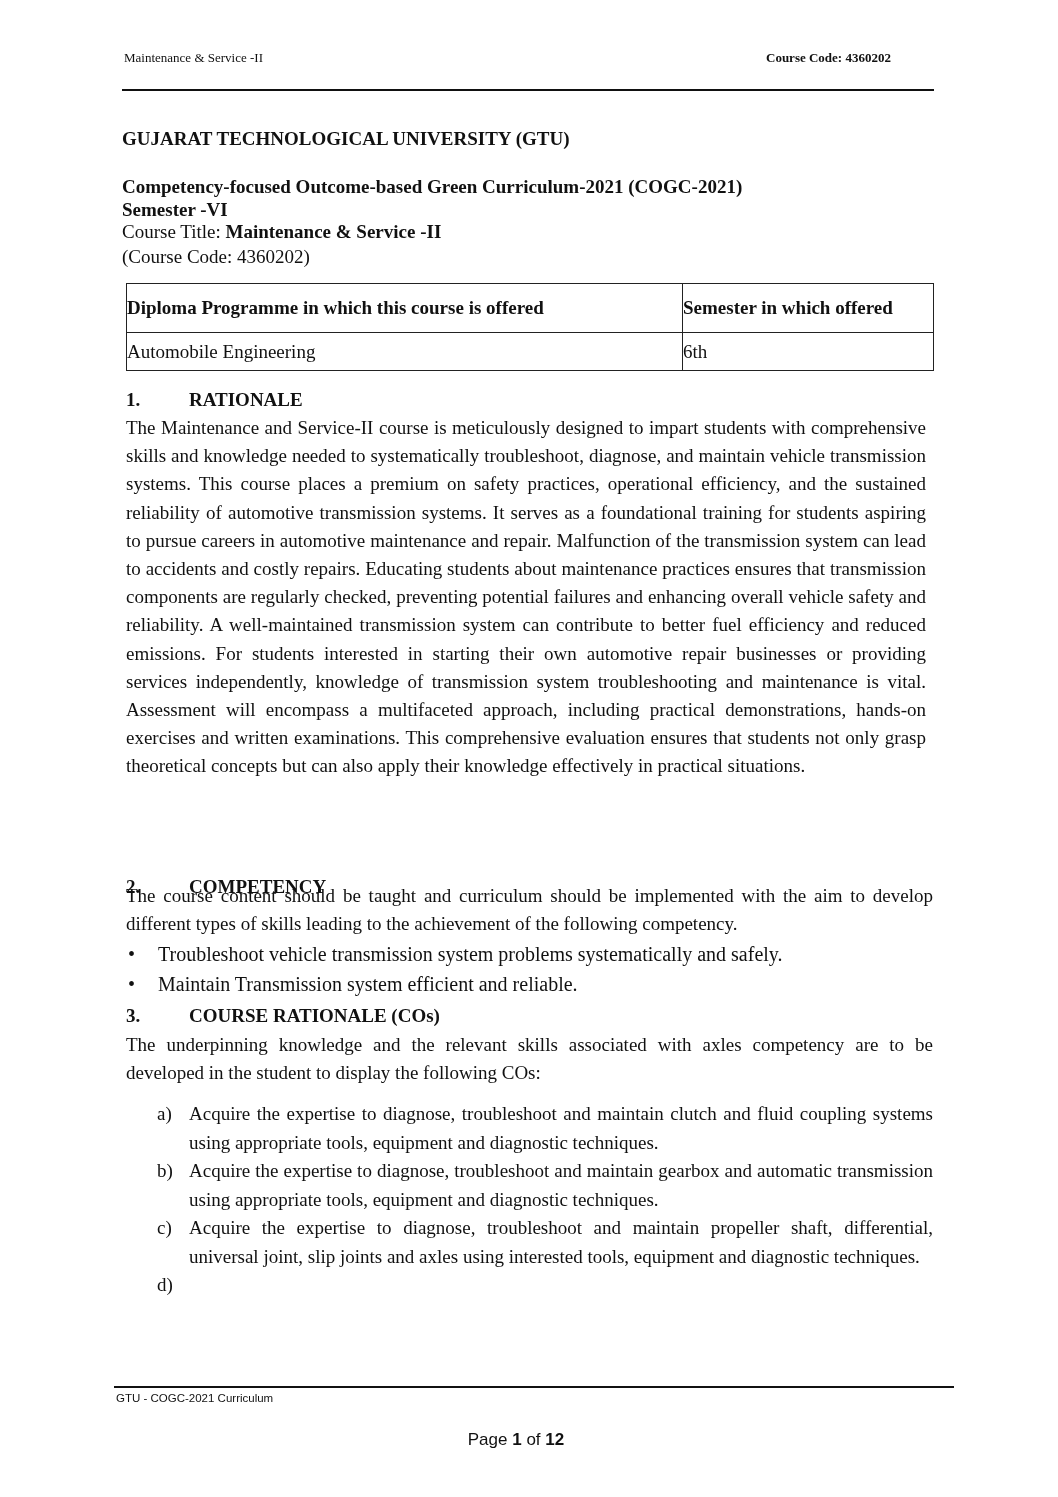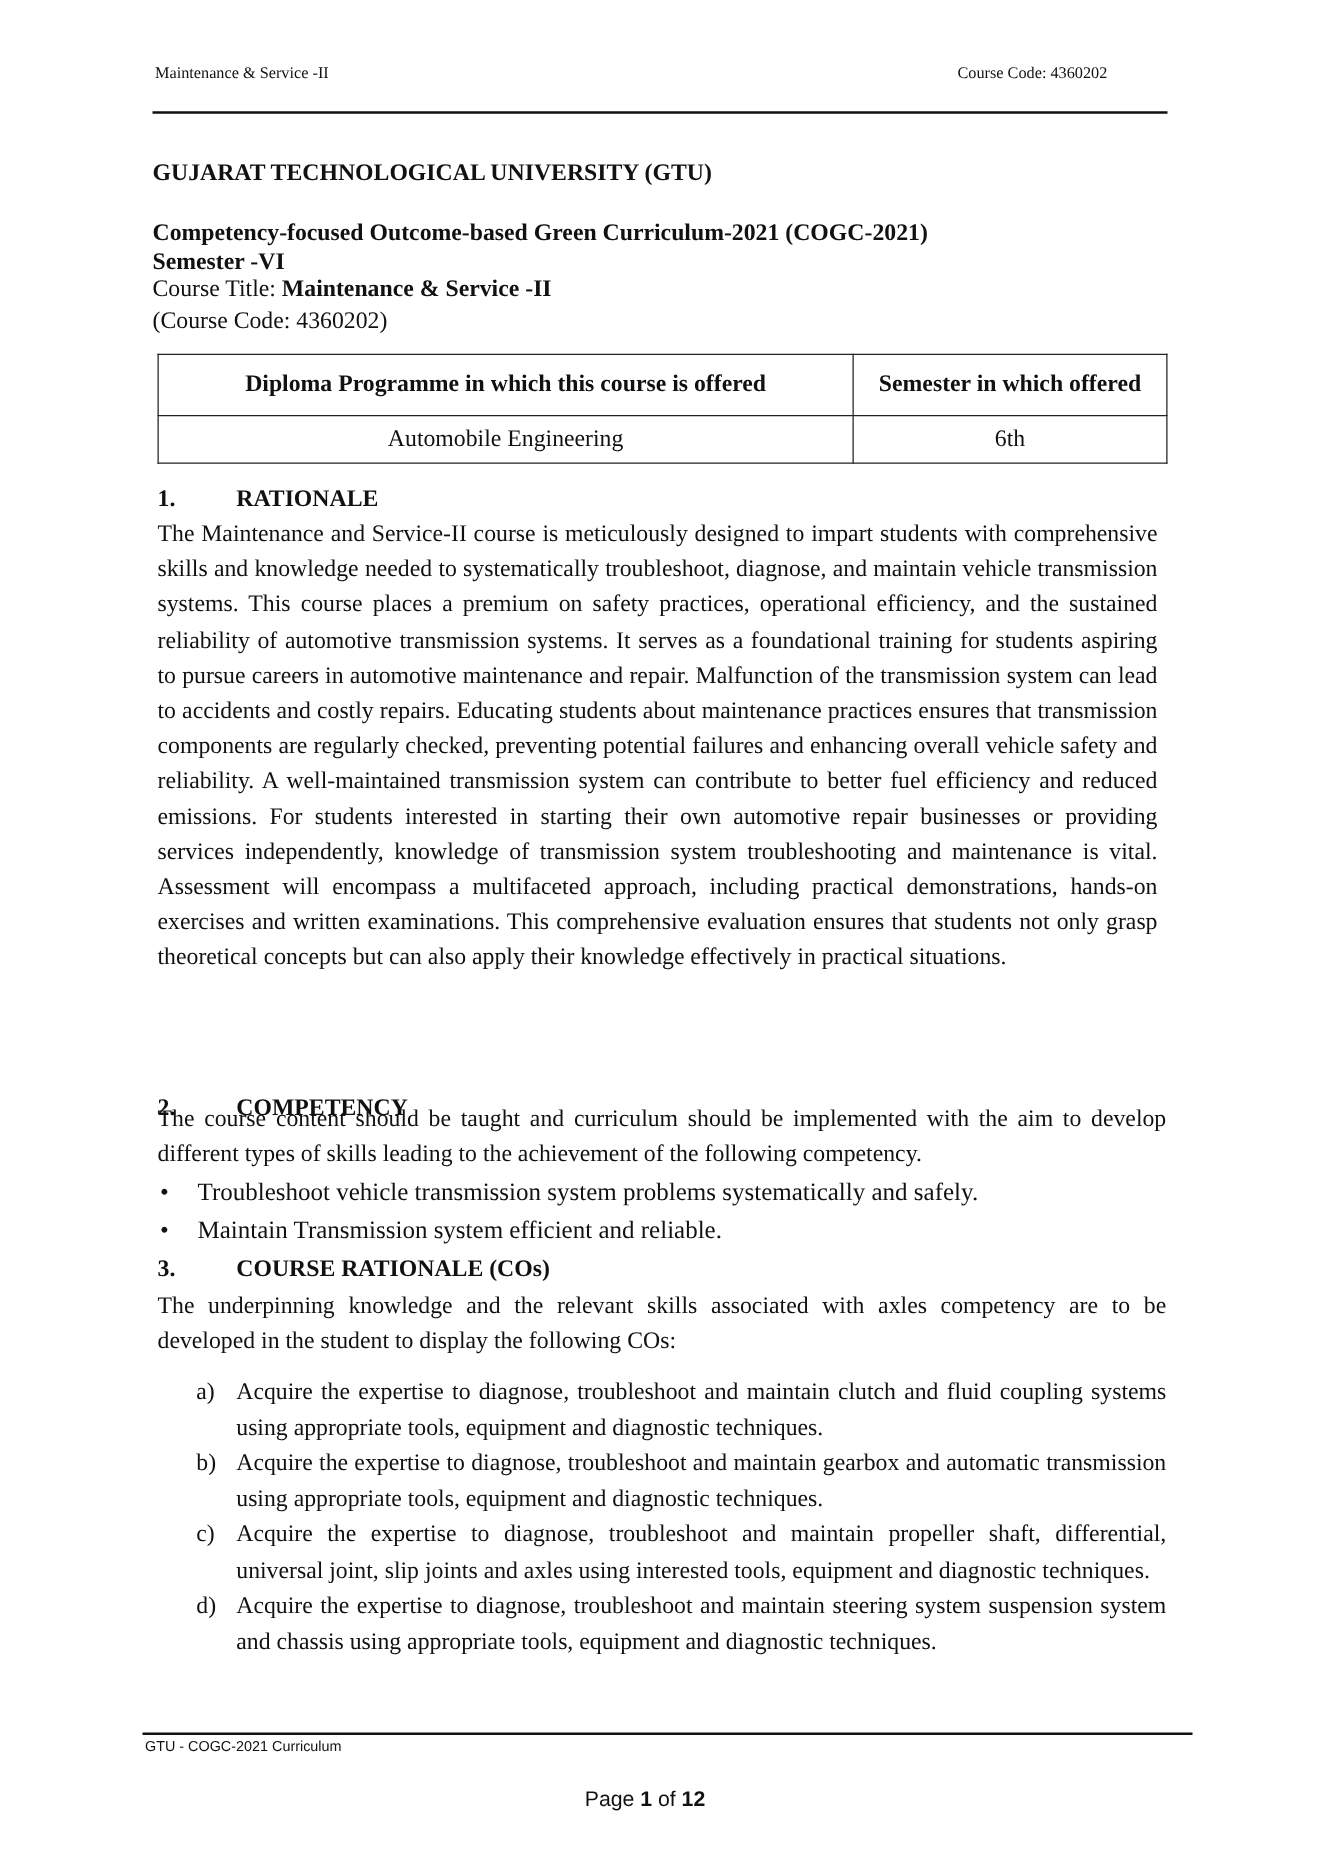--- a/index.html
+++ b/index.html
@@ -1,31 +1,31 @@
 <!DOCTYPE html>
 <html><head>
 <meta charset="utf-8">
 <style>
   html, body { margin: 0; padding: 0; background: #ffffff; }
   body { width: 1058px; height: 1497px; position: relative; overflow: hidden;
          font-family: "Liberation Serif", "DejaVu Serif", serif; color: #111; }
   .hdr-left { position: absolute; left: 124px; top: 50px; font-size: 13px; }
-  .hdr-right { position: absolute; left: 766px; top: 50px; font-size: 13px; }
+  .hdr-right { position: absolute; left: 766px; top: 50px; font-size: 13px; font-weight: bold; }
   .hdr-rule { position: absolute; left: 122px; top: 89px; width: 812px; height: 2px; background: #111; }
 
   .center { position: absolute; left: 122px; width: 812px; text-align: left; }
   .t-univ { top: 128px; font-size: 19px; font-weight: bold; }
   .t-cur { top: 174px; font-size: 19px; font-weight: bold; line-height: 25px; }
   .t-sem { top: 199px; font-size: 19px; font-weight: bold; }
   .t-title { top: 221px; font-size: 19px; }
   .t-title b { font-weight: bold; }
   .t-code { top: 246px; font-size: 19px; }
 
   table.prog { position: absolute; left: 126px; top: 283px; width: 808px; border-collapse: collapse; font-size: 19px; }
-  table.prog td, table.prog th { border: 1.5px solid #222; text-align: center; padding: 0; }
+  table.prog td, table.prog th { border: 1.5px solid #222; text-align: left; padding: 0; }
   table.prog th { font-weight: bold; height: 48px; line-height: 22px; }
   table.prog td { height: 37px; }
   .c1 { width: 555px; }
 
   .sec-head { position: absolute; left: 126px; font-size: 19px; font-weight: bold; }
   .sec-head .num { display: inline-block; width: 63px; }
   .para { position: absolute; left: 126px; width: 800px; font-size: 19px; line-height: 28.2px; text-align: justify; }
   .bullets { position: absolute; left: 126px; width: 800px; font-size: 20px; margin: 0; padding: 0; list-style: none; }
   .bullets li { position: relative; padding-left: 32px; line-height: 30px; }
   .bullets li::before { content: "\2022"; position: absolute; left: 2px; }
@@ -79,18 +79,18 @@
 </ul>
 
 <div class="sec-head" style="top:1005px;">
   <span class="num">3.</span><span>COURSE RATIONALE (COs)</span>
 </div>
 <div class="para" style="top:1031px; width:807px;">The underpinning knowledge and the relevant skills associated with axles competency are to be developed in the student to display the following COs:</div>
 <ol class="cos" style="top:1100px;">
   <li><span class="lbl">a)</span><span>Acquire the expertise to diagnose, troubleshoot and maintain clutch and fluid coupling systems using appropriate tools, equipment and diagnostic techniques.</span></li>
   <li><span class="lbl">b)</span><span>Acquire the expertise to diagnose, troubleshoot and maintain gearbox and automatic transmission using appropriate tools, equipment and diagnostic techniques.</span></li>
   <li><span class="lbl">c)</span><span>Acquire the expertise to diagnose, troubleshoot and maintain propeller shaft, differential, universal joint, slip joints and axles using interested tools, equipment and diagnostic techniques.</span></li>
-  <li><span class="lbl">d)</span><span>Acquire the expertise to diagnose, troubleshoot and maintain steering system suspension system and chassis using appropriate tools, equipment and diagnostic techniques.</span></li>
+  <li><span class="lbl">d)</span></li>
 </ol>
 
 <div class="ftr-rule"></div>
 <div class="ftr-left">GTU - COGC-2021 Curriculum</div>
 <div class="ftr-page"><span>Page </span><b>1</b><span> of </span><b>12</b></div>
 
 </body></html>

